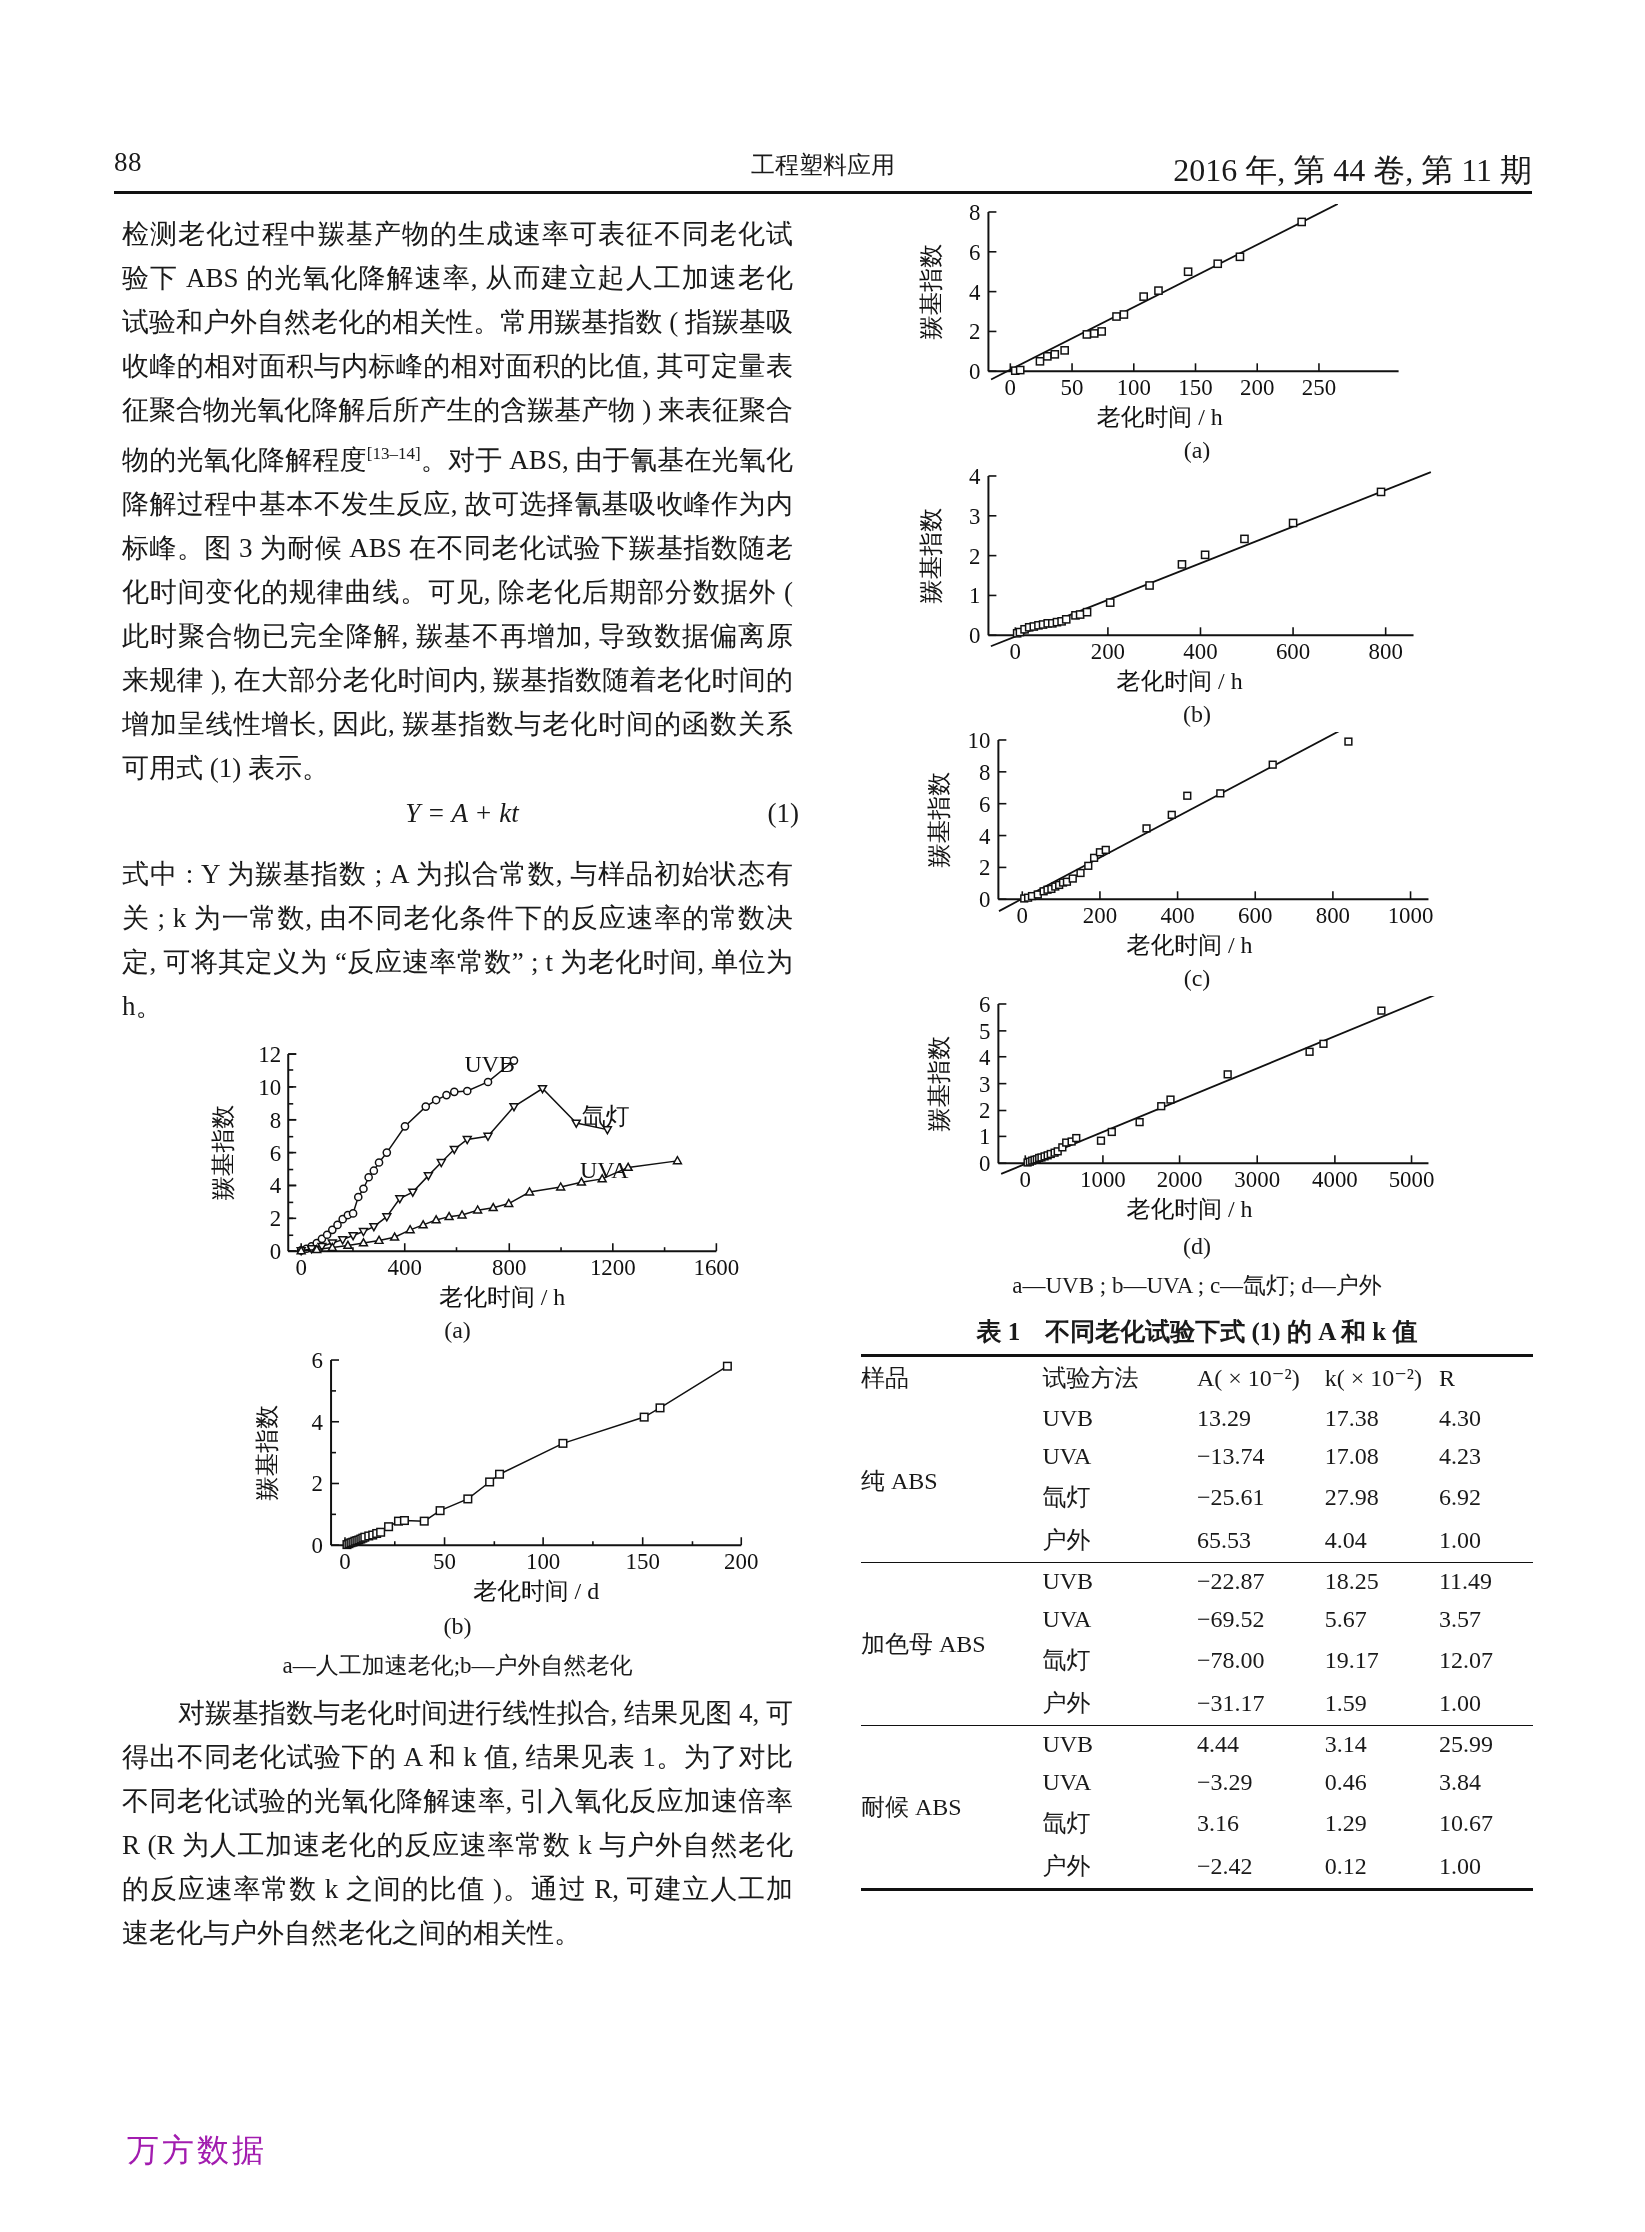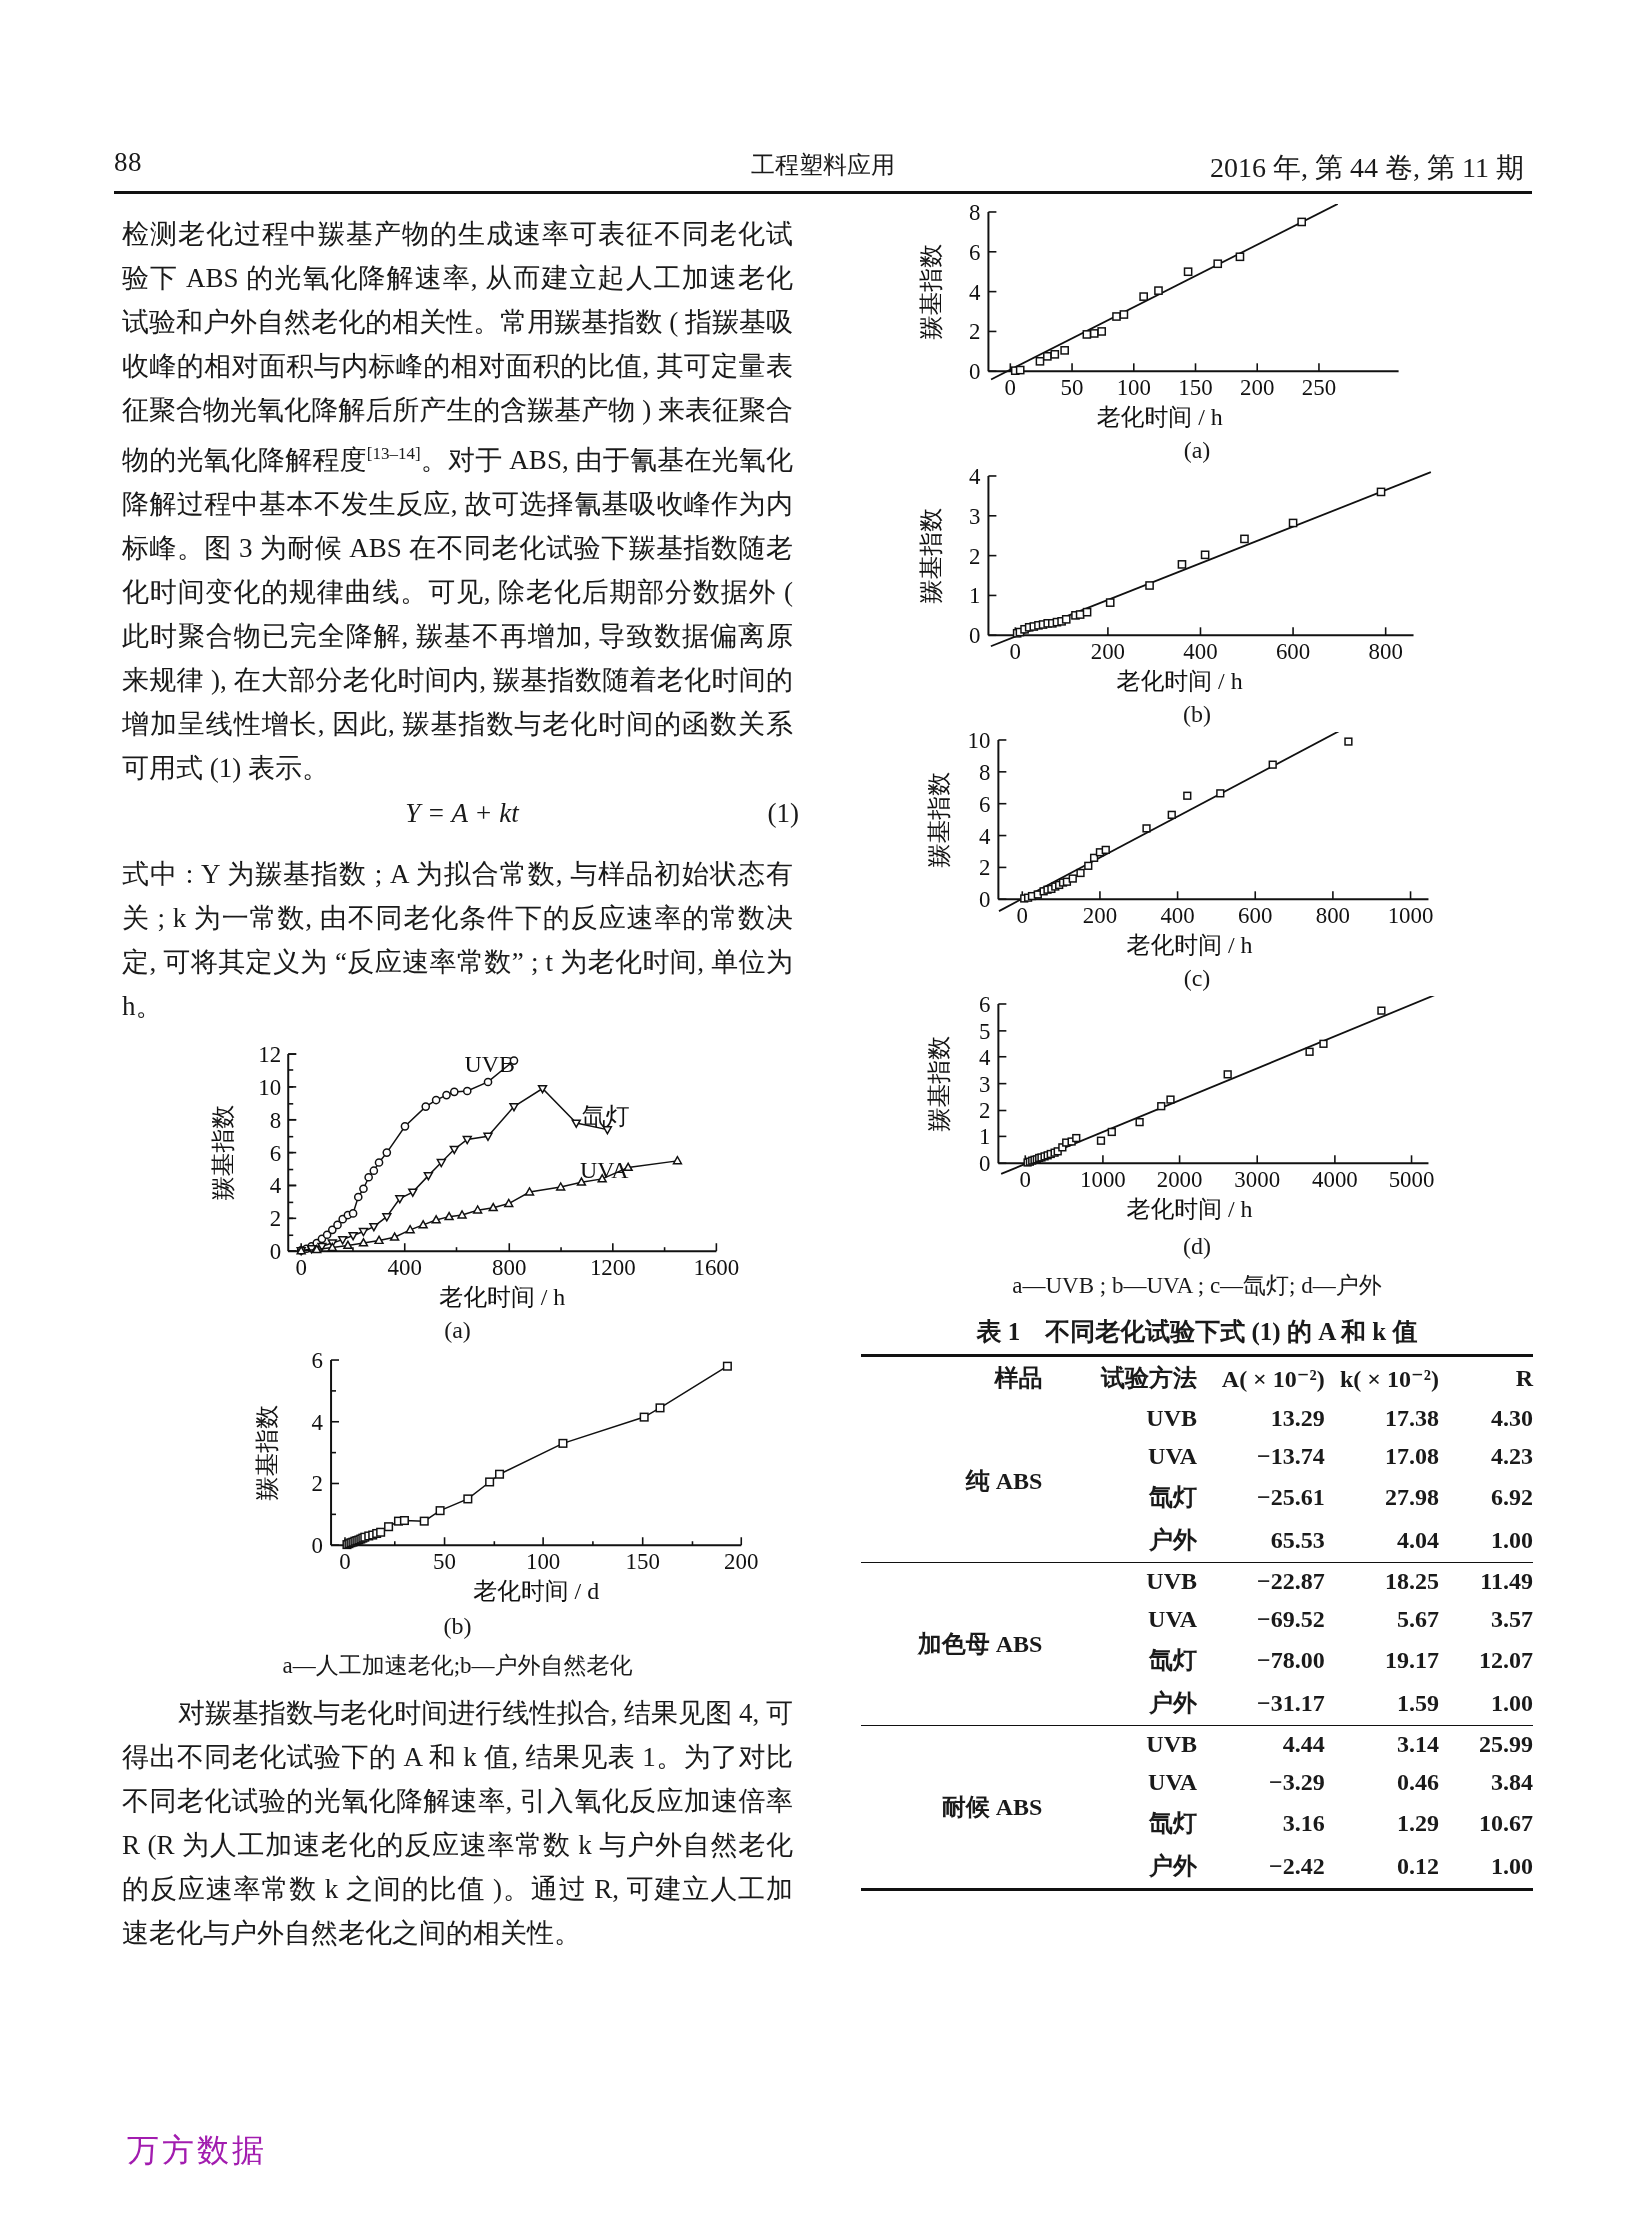--- a/index.html
+++ b/index.html
@@ -9,21 +9,21 @@
     color:#1a1a1a; position:relative; overflow:hidden;
   }
   .page { position:absolute; inset:0; }
 
   
   .runhead {
     position:absolute; left:114px; top:147px; width:1418px; height:46px;
   }
   .runhead-page { position:absolute; left:0; top:0; font-size:27px; letter-spacing:0.5px; }
   .runhead-journal { position:absolute; left:0; right:0; top:2px; text-align:center; font-size:24px; }
-  .runhead-issue { position:absolute; right:8px; top:2px; font-size:28px; white-space:nowrap; }
+  .runhead-issue { position:absolute; right:0; top:2px; font-size:32px; white-space:nowrap; }
   .runhead-rule { position:absolute; left:0; right:0; top:44px; border-top:3px solid #111; }
 
   
   .col-left  { position:absolute; left:114px; top:204px; width:687px; }
   .col-right { position:absolute; left:861px; top:204px; width:672px; }
 
   p.body {
     margin:8px; font-size:27px; line-height:44px;
     text-align:justify; text-justify:inter-ideograph;
     letter-spacing:0px;
@@ -47,21 +47,21 @@
   .tickline { stroke:#111; stroke-width:1.6; }
   .tlabel   { font-family:"Liberation Serif",serif; font-size:23px; fill:#111; }
   .alabel   { font-family:"Liberation Serif",serif; font-size:24px; fill:#111; }
   .slabel   { font-family:"Liberation Serif",serif; font-size:24px; fill:#111; }
   .dataline { stroke:#111; stroke-width:1.5; fill:none; }
   .fitline  { stroke:#111; stroke-width:1.8; fill:none; }
   .mk       { stroke:#111; stroke-width:1.5; fill:#fff; }
 
   
   table.t1 { border-collapse:collapse; width:100%; margin-top:6px; font-size:24px; }
-  table.t1 th, table.t1 td { padding:5px 0 6px 0; text-align:right; font-weight:bold; }
+  table.t1 th, table.t1 td { padding:5px 0 6px 0; text-align:left; font-weight:normal; }
   .rule-top    { border-top:3px solid #111; }
   .rule-thin   { border-top:1.4px solid #111; }
   .rule-bottom { border-bottom:3px solid #111; }
   .sample-cell { font-size:24px; }
 
   
   .watermark {
     position:absolute; left:127px; top:2129px;
     font-size:32px; color:#a21caf; letter-spacing:3px;
     font-family:"DejaVu Sans","Liberation Sans",sans-serif;

